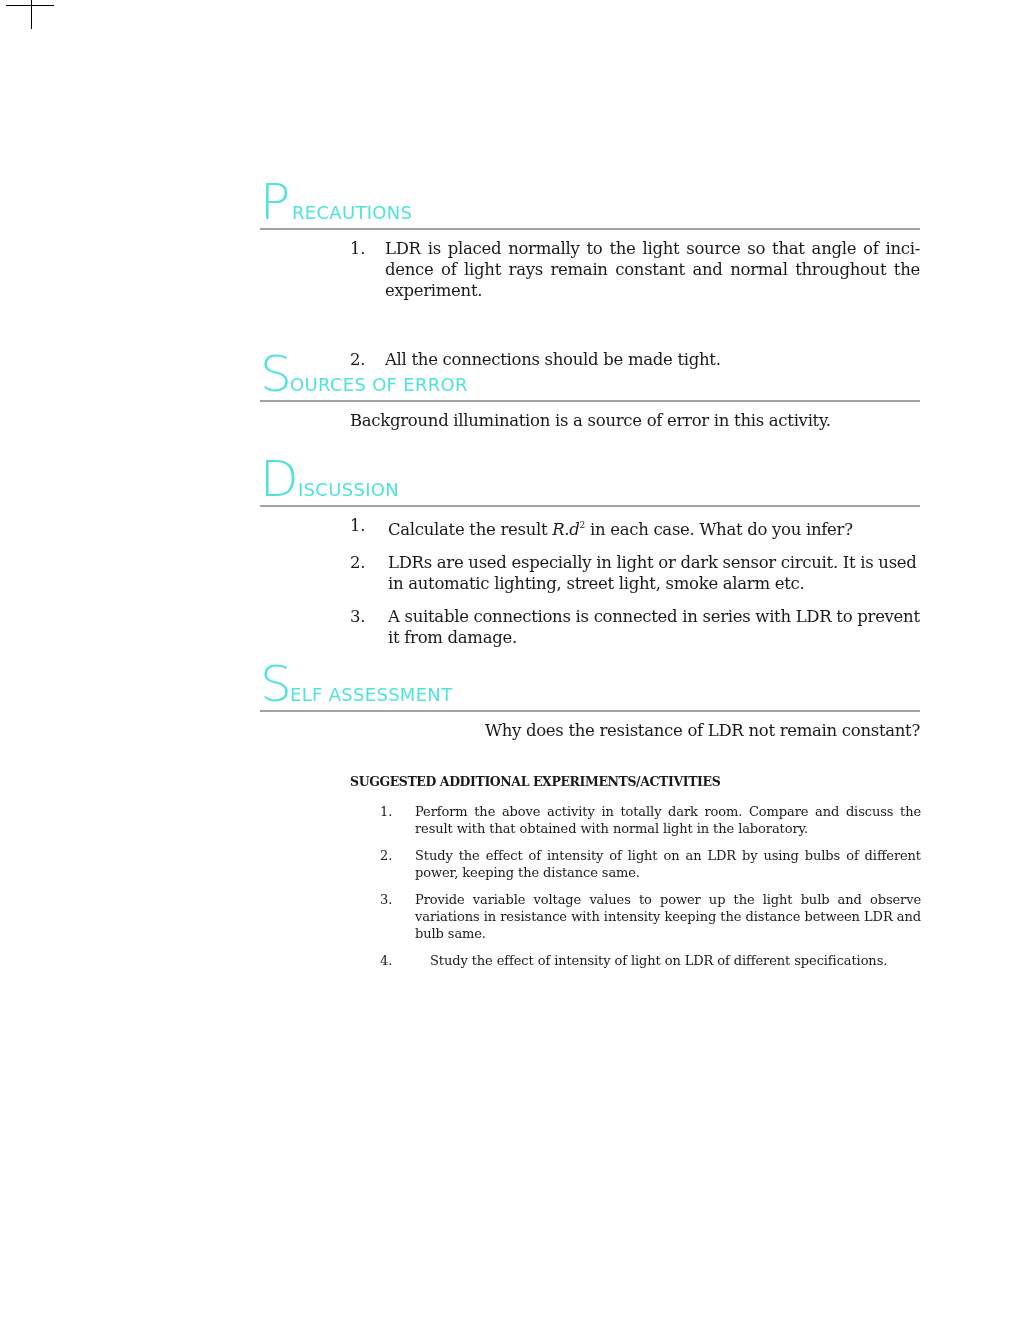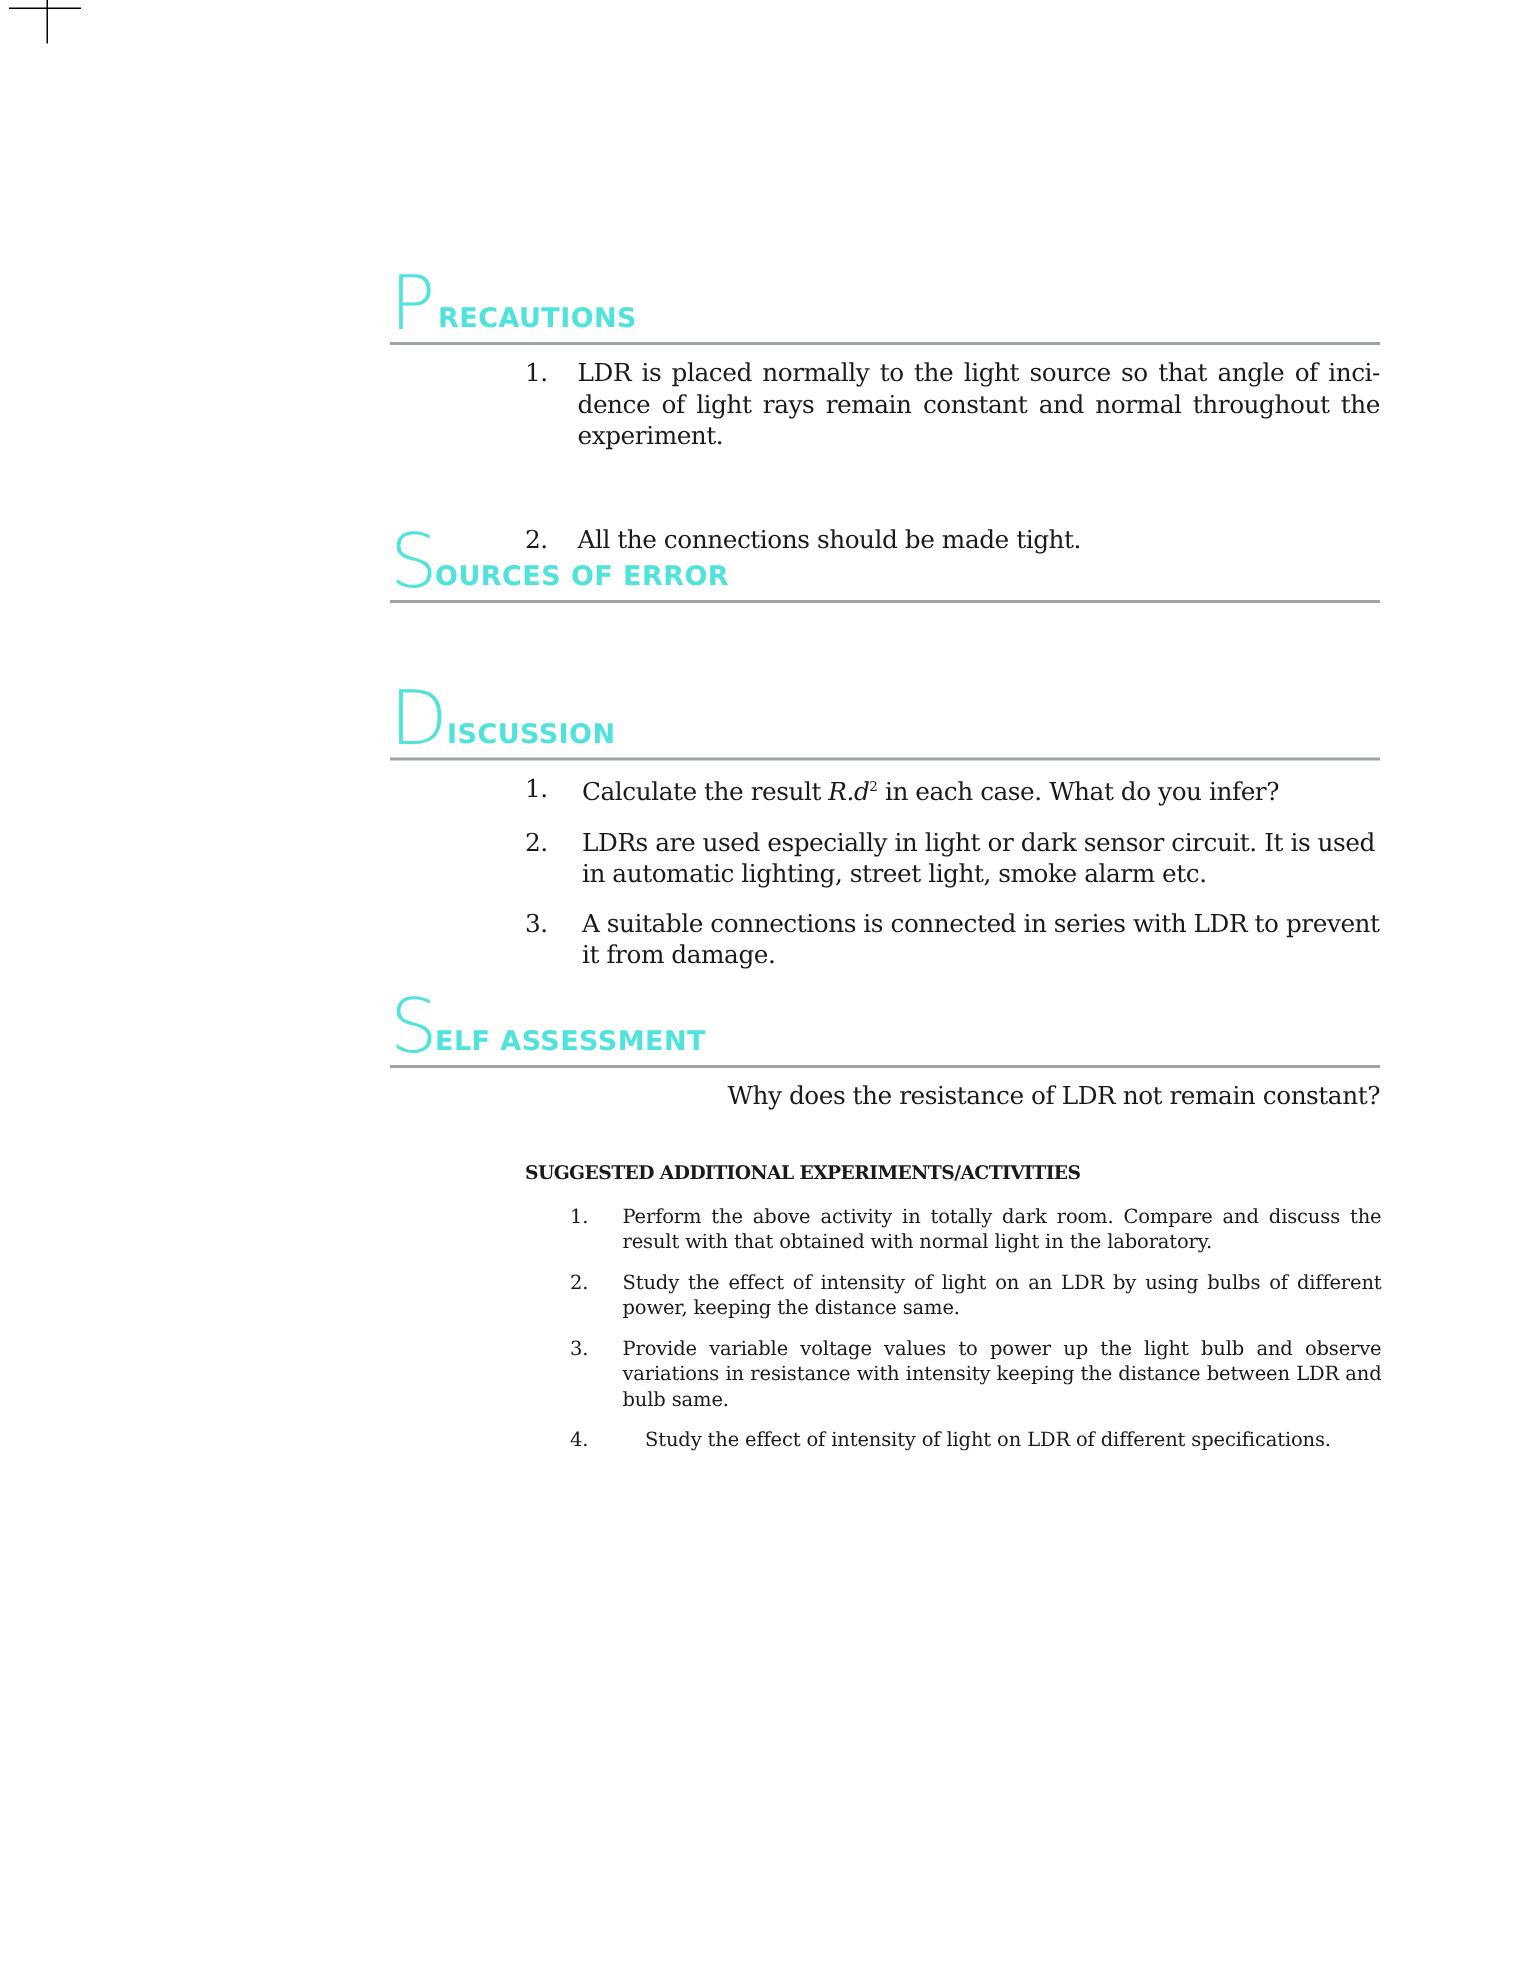--- a/index.html
+++ b/index.html
@@ -6,21 +6,21 @@
     body { width: 1020px; height: 1320px; position: relative; overflow: hidden;
            font-family: "DejaVu Serif", "Liberation Serif", serif; color: #1a1a1a; }
     .crop-h { position: absolute; left: 6px; top: 5px; width: 48px; height: 1px; background: #000; }
     .crop-v { position: absolute; left: 31px; top: 0; width: 1px; height: 29px; background: #000; }
 
     .section { position: absolute; left: 260px; width: 660px; }
     .heading { position: relative; height: 48px; border-bottom: 2px solid #9ea3a6; }
     .heading .big { position: absolute; left: 0; bottom: 1px; font-family: "DejaVu Sans", sans-serif;
                     font-weight: 200; color: #4fe3dc; font-size: 50px; line-height: 50px; letter-spacing: -2px; }
     .heading .rest { position: absolute; bottom: 6px; font-family: "DejaVu Sans", sans-serif;
-                     color: #4fe3dc; font-size: 18px; line-height: 18px; font-weight: 700; letter-spacing: 0.3px; }
+                     color: #4fe3dc; font-size: 18px; line-height: 18px; font-weight: 400; letter-spacing: 0.3px; }
 
     .list { list-style: none; margin: 0; padding: 0; }
     .item { position: relative; font-size: 16.5px; line-height: 21px; margin-bottom: 12px; letter-spacing: -0.3px; }
     .item .num { position: absolute; left: 0; top: 0; }
     .item .txt { display: block; }
 
     .para { font-size: 16.5px; line-height: 21px; letter-spacing: -0.3px; }
 
     .sub-title { position: absolute; left: 350px; top: 774px; font-size: 12.5px; font-weight: bold; letter-spacing: -0.4px; }
     .small .item { font-size: 13px; line-height: 17px; margin-bottom: 10px; letter-spacing: -0.1px; }
@@ -46,20 +46,21 @@
       <span class="txt" style="margin-left:35px;margin-top:48px;">All the connections should be made tight.</span>
     </li>
   </ul>
 </div>
 
 <div class="section" style="top:352px;">
   <div class="heading">
     <span class="big">S</span>
     <span class="rest" style="left:30px;">OURCES OF ERROR</span>
   </div>
+  <p class="para" style="margin:8px 0 0 90px;">Background illumination is a source of error in this activity.</p>
 </div>
 
 <div class="section" style="top:457px;">
   <div class="heading">
     <span class="big">D</span>
     <span class="rest" style="left:38px;">ISCUSSION</span>
   </div>
   <ul class="list" style="margin-top:8px; margin-left:90px; width:570px;">
     <li class="item">
       <span class="num">1.</span>

